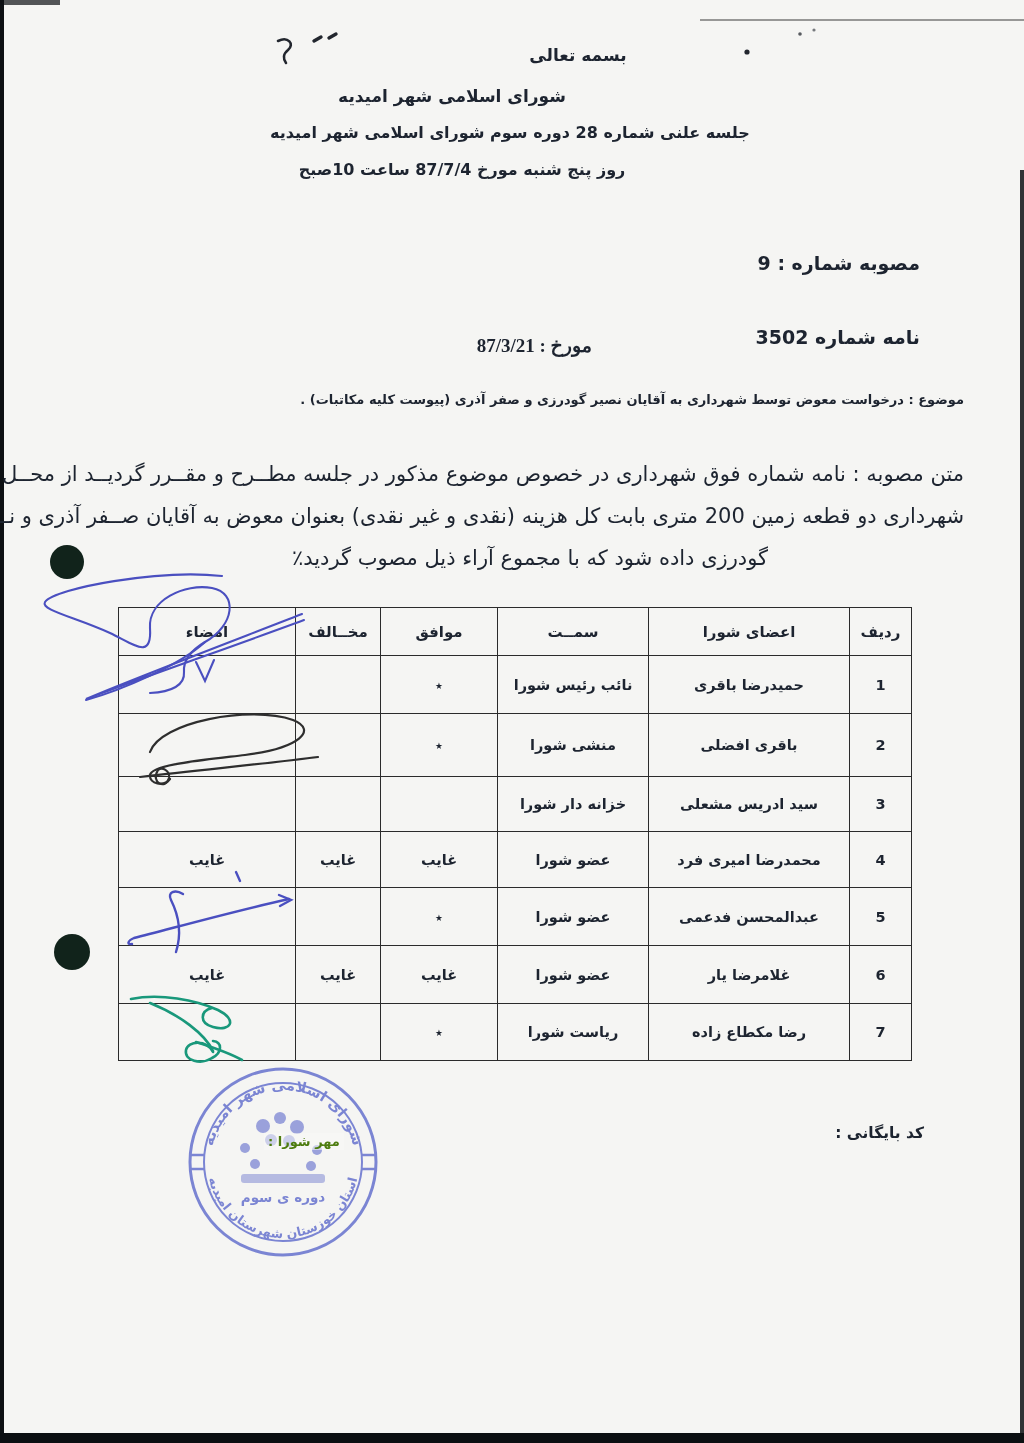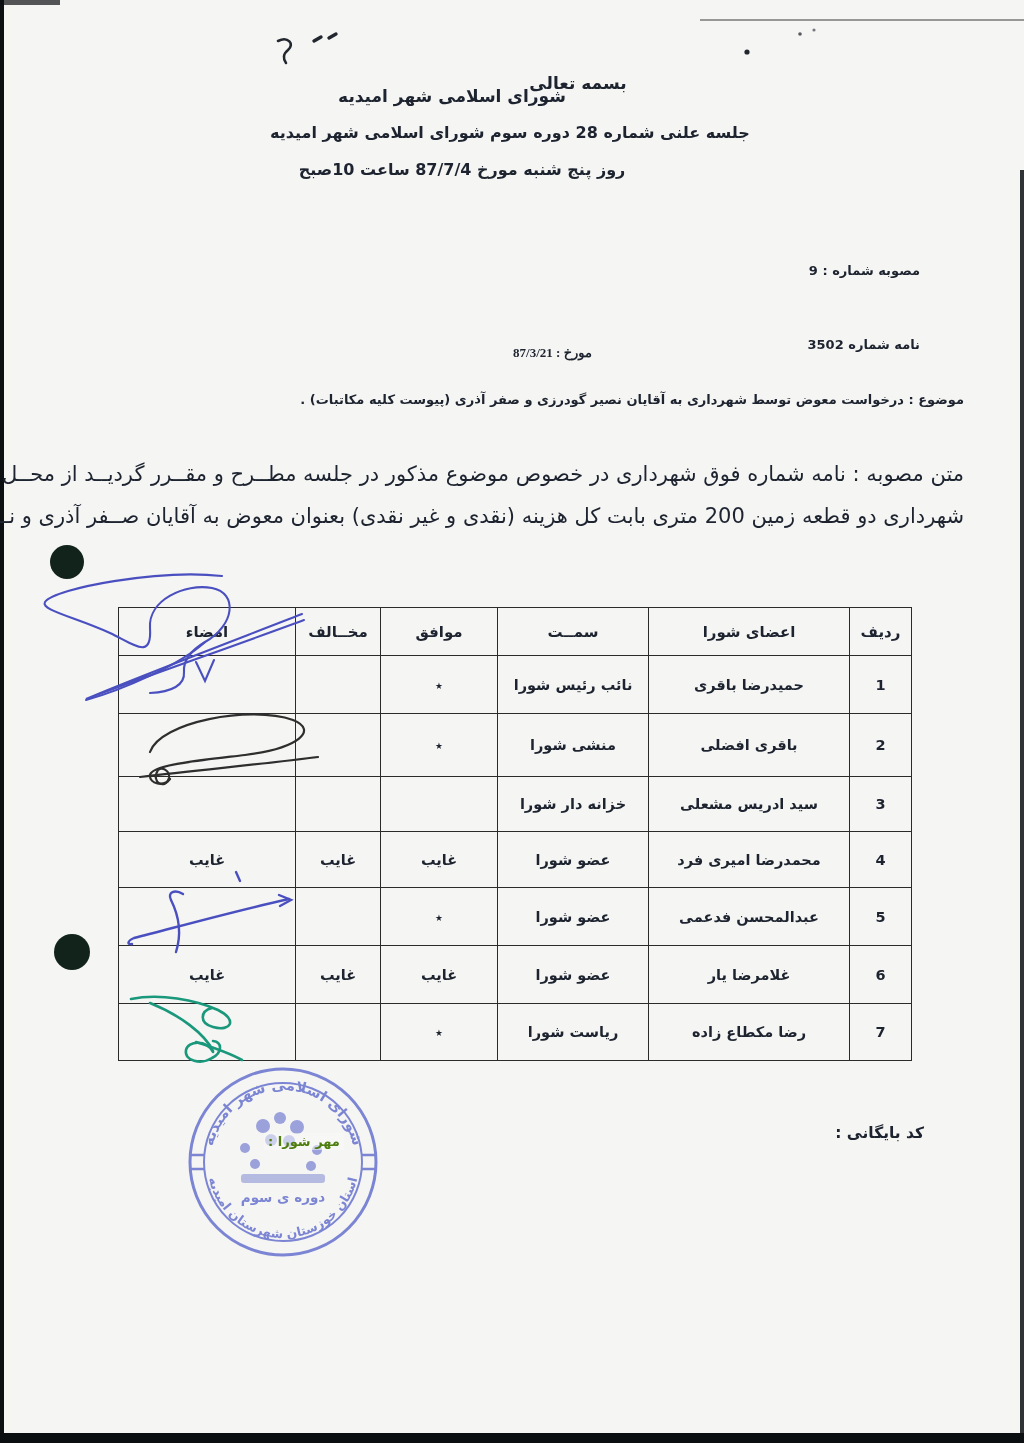--- a/index.html
+++ b/index.html
@@ -18,26 +18,26 @@
   .edge-topright{left:700px;top:19px;width:324px;height:2px;background:#3a3a3a;opacity:.5;}
   .edge-topleft{left:0;top:0;width:60px;height:5px;opacity:.7;}
 
   .punch{position:absolute;border-radius:50%;background:#11231b;}
   .punch1{left:50px;top:545px;width:34px;height:34px;}
   .punch2{left:54px;top:934px;width:36px;height:36px;}
 
   .rtl{direction:rtl;unicode-bidi:plaintext;}
 
   .hline{position:absolute;white-space:nowrap;transform:translateX(-50%);font-weight:bold;}
-  .h1{left:578px;top:45px;font-size:17px;margin-top:28px;}
+  .h1{left:578px;top:45px;font-size:17px;}
   .h2{left:452px;top:86px;font-size:17px;}
   .h3{left:483px;top:123px;font-size:16px;margin-left:27px;}
   .h4{left:462px;top:160px;font-size:16px;}
 
-  .meta{position:absolute;white-space:nowrap;font-weight:bold;font-size:13px;margin-top:11px;}
+  .meta{position:absolute;white-space:nowrap;font-weight:bold;font-size:19px;}
   .m-res{right:104px;top:252px;}
   .m-letter{right:104px;top:326px;}
   .m-date{right:432px;top:334px;font-family:Liberation Serif, serif;}
 
   .subject{position:absolute;right:60px;top:392px;font-weight:bold;font-size:13px;white-space:nowrap;}
   .bodyline{position:absolute;right:60px;width:858px;font-weight:normal;font-size:21px;
             text-align:justify;text-align-last:justify;white-space:nowrap;}
   .bl1{top:462px;}
   .bl2{top:504px;}
   .bl3{top:546px;left:530px;right:auto;width:auto;transform:translateX(-50%);text-align:center;text-align-last:center;}
@@ -91,20 +91,21 @@
     <span>3502</span>
   </div>
   <div class="meta m-date rtl">
     <span>مورخ :</span>
     <span>87/3/21</span>
   </div>
 
   <div class="subject rtl">موضوع : درخواست معوض توسط شهرداری به آقایان نصیر گودرزی و صفر آذری (پیوست کلیه مکاتبات) .</div>
   <div class="bodyline bl1 rtl">متن مصوبه : نامه شماره فوق شهرداری در خصوص موضوع مذکور در جلسه مطــرح و مقــرر گردیــد از محــل ٪10</div>
   <div class="bodyline bl2 rtl">شهرداری دو قطعه زمین 200 متری بابت کل هزینه (نقدی و غیر نقدی) بعنوان معوض به آقایان صــفر آذری و نــصیر</div>
+  <div class="bodyline bl3 rtl">گودرزی داده شود که با مجموع آراء ذیل مصوب گردید٪</div>
 
   <table class="votes">
     <colgroup>
       <col style="width:62px">
         <col style="width:201px">
         <col style="width:151px">
       <col style="width:117px">
         <col style="width:85px">
         <col style="width:177px">
     </colgroup>

